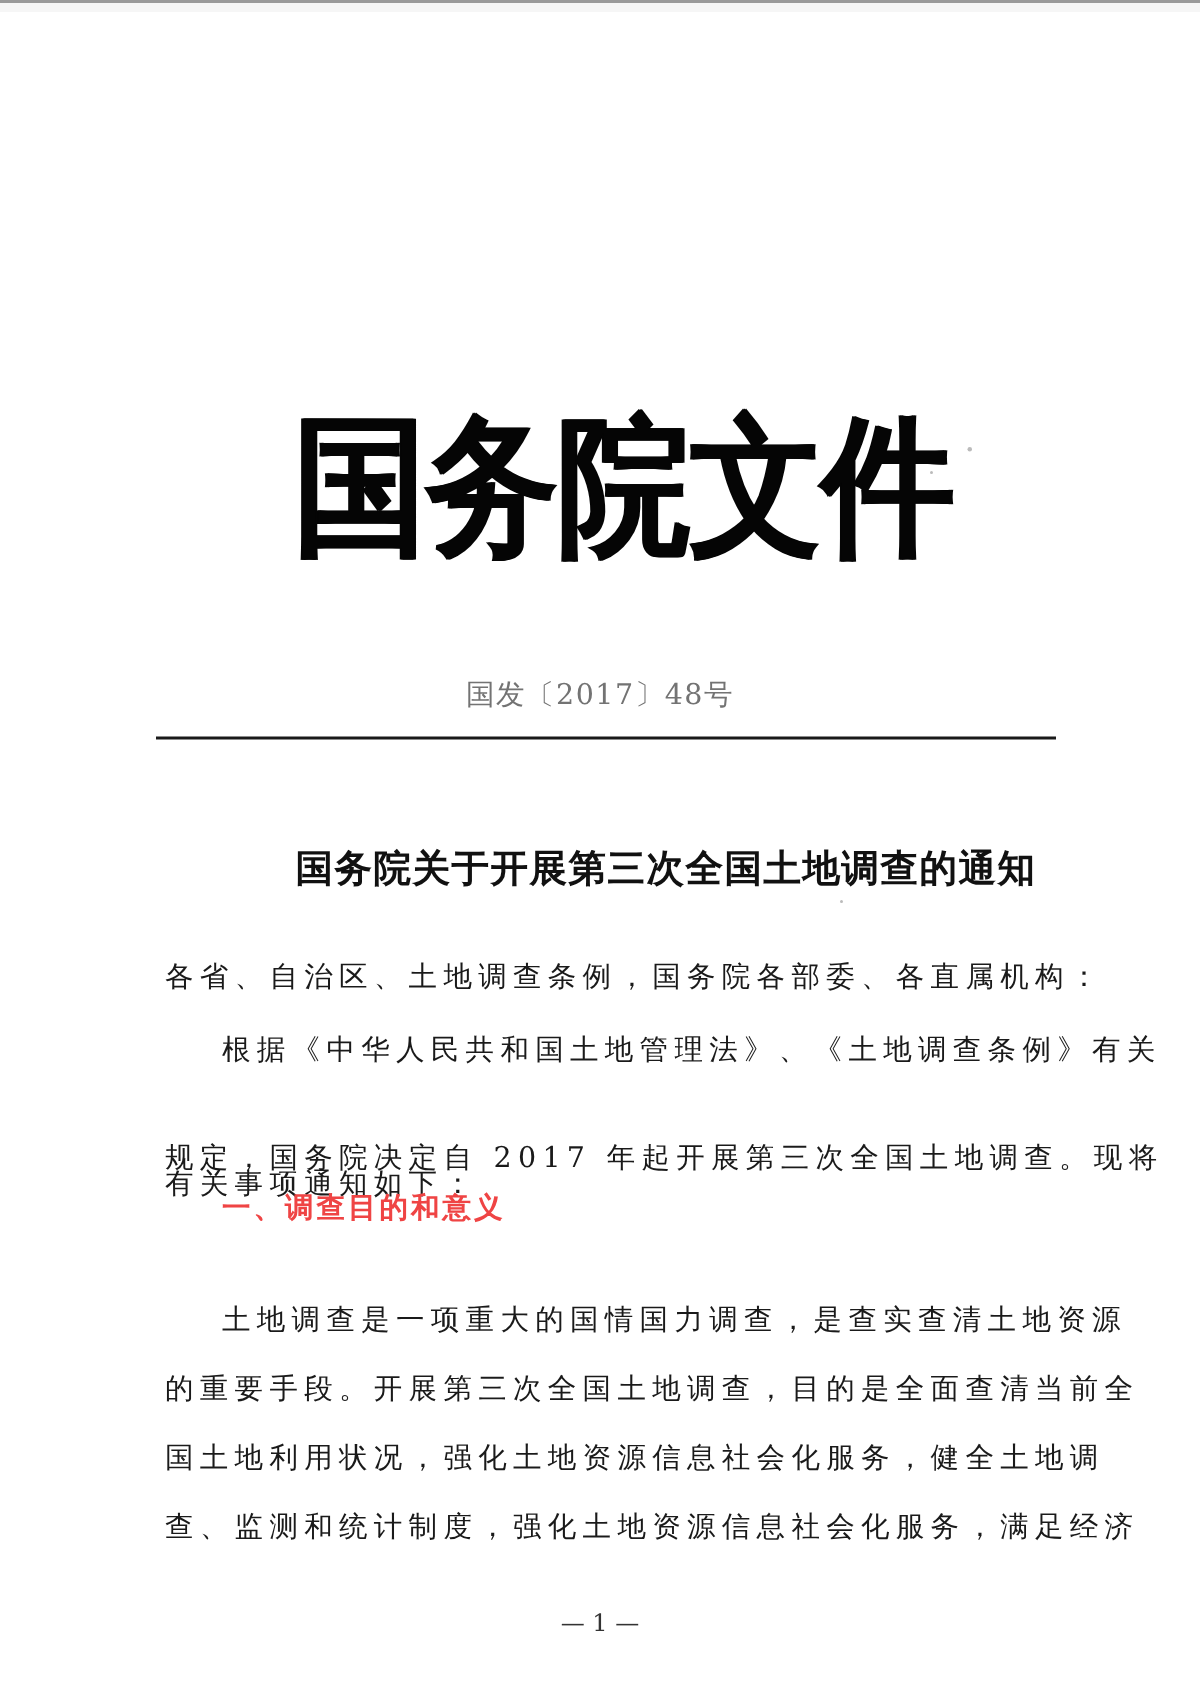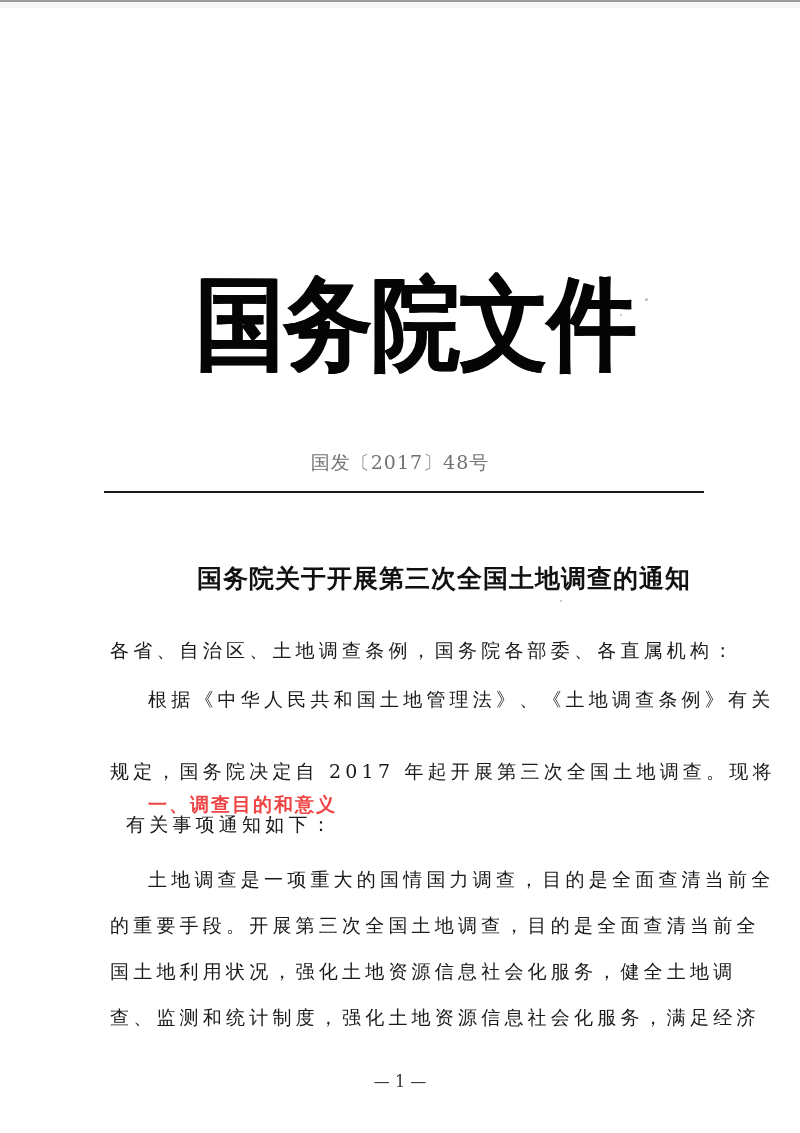--- a/index.html
+++ b/index.html
@@ -59,25 +59,25 @@
 
 <div class="doc-number">国发〔2017〕48号</div>
 <div class="rule"></div>
 
 <div class="notice-title">国务院关于开展第三次全国土地调查的通知</div>
 
 <div class="line" style="top:638px;">各省、自治区、土地调查条例，国务院各部委、各直属机构：</div>
 
 <div class="line indent" style="top:687px;">根据《中华人民共和国土地管理法》、《土地调查条例》有关</div>
 <div class="line" style="top:759px;">规定，国务院决定自 2017 年起开展第三次全国土地调查。现将</div>
-<div class="line" style="top:812px;margin-left:16px;">有关事项通知如下：</div>
+<div class="line" style="top:776px;">有关事项通知如下：</div>
 
 <div class="section-heading">一、调查目的和意义</div>
 
-<div class="line indent" style="top:867px;">土地调查是一项重大的国情国力调查，目的是全面查清当前全</div>
+<div class="line indent" style="top:867px;">土地调查是一项重大的国情国力调查，是查实查清土地资源</div>
 <div class="line" style="top:913px;">的重要手段。开展第三次全国土地调查，目的是全面查清当前全</div>
 <div class="line" style="top:959px;">国土地利用状况，强化土地资源信息社会化服务，健全土地调</div>
 <div class="line" style="top:1005px;text-align:center;">查、监测和统计制度，强化土地资源信息社会化服务，满足经济</div>
 
 <div class="page-number">— 1 —</div>
 
 <div class="speck" style="left:645px; top:298px;"></div>
 <div class="speck" style="left:620px; top:314px; width:2px; height:2px;"></div>
 <div class="speck" style="left:560px; top:600px; width:2px; height:2px;"></div>
 

